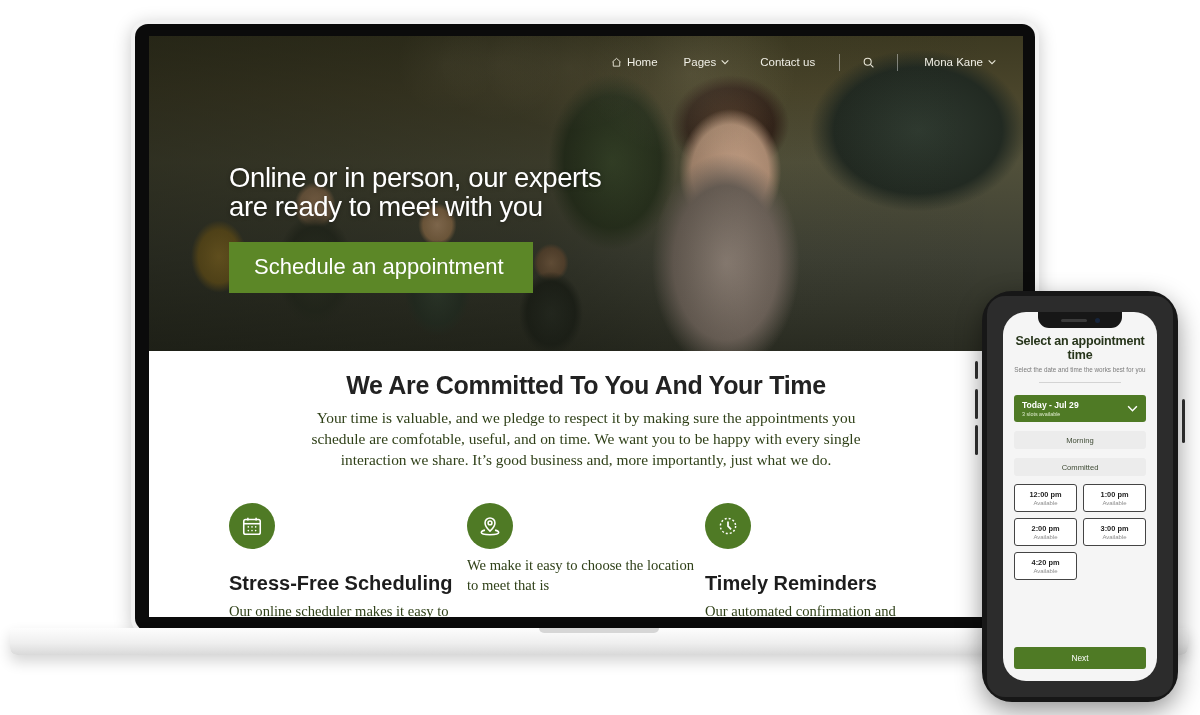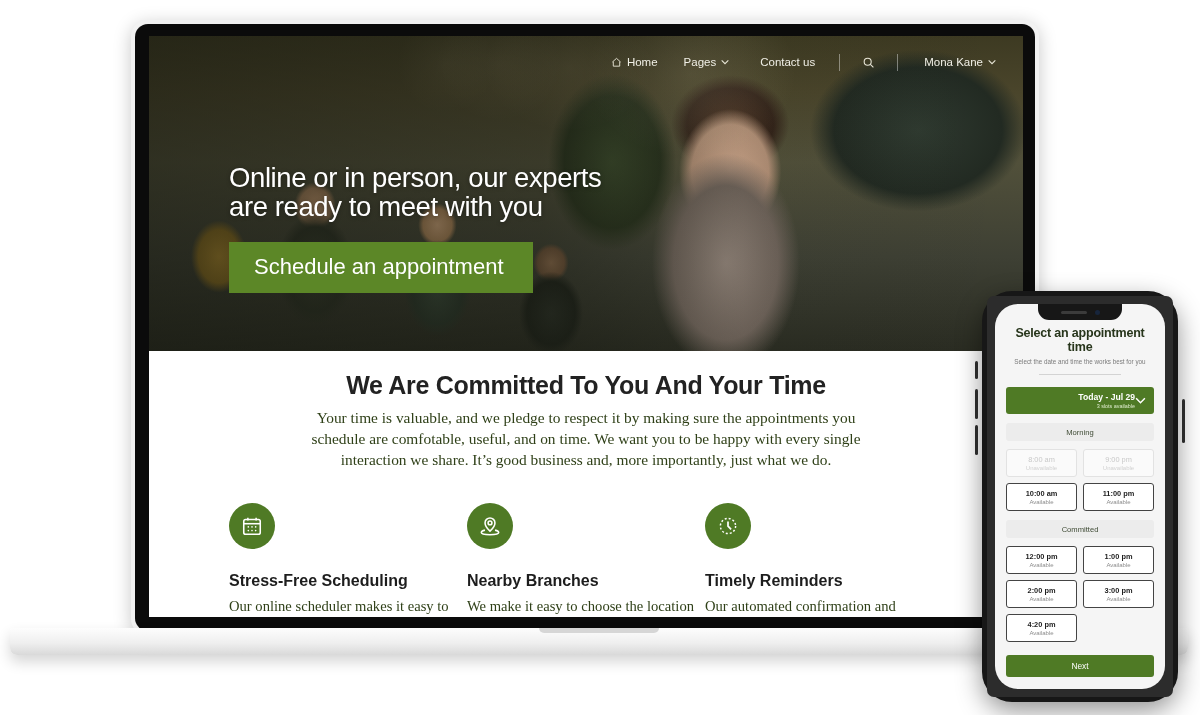--- a/index.html
+++ b/index.html
@@ -123,39 +123,39 @@
   }
   #features {
     display: flex; margin-top: 33px; padding: 0 80px; gap: 0;
   }
   .feature { width: 271px; }
   .feat-icon {
     width: 46px; height: 46px; border-radius: 50%;
     background: #4f7a25; display: flex; align-items: center; justify-content: center;
   }
   .feat-title {
-    margin-top: 23px; font-size: 16px; font-weight: 700; color: #1d1d1d;
+    margin-top: 23px; font-size: 20px; font-weight: 700; color: #1d1d1d;
   }
   .feat-text {
     margin-top: 7px; font-family: "Liberation Serif", serif;
     font-size: 14.6px; line-height: 1.32; color: #2f4018;
   }
 
   
   #phone {
     position: absolute; left: 982px; top: 291px;
     width: 196px; height: 411px;
     background: #171717;
     border-radius: 30px;
     padding: 5px;
     box-shadow: 0 9px 26px rgba(0,0,0,.42);
   }
   #phone-inner {
     width: 100%; height: 100%;
-    background: #2c2c2c; border-radius: 7px; padding: 8px;
+    background: #2c2c2c; border-radius: 18px; padding: 16px;
   }
   #phone-screen {
     position: relative; width: 100%; height: 100%;
     background: #f5f5f5; border-radius: 23px; overflow: hidden;
     display: flex; flex-direction: column;
   }
   #notch {
     position: absolute; left: 50%; transform: translateX(-50%); top: 0;
     width: 84px; height: 16px; background: #171717;
     border-radius: 0 0 11px 11px; z-index: 6;
@@ -181,21 +181,21 @@
     text-align: center; font-size: 6.3px; color: #7b7b7b; margin-top: 4px;
   }
   #phone-rule {
     width: 82px; height: 1px; background: #d3d3d3; margin: 9px auto 0;
   }
   #date-select {
     margin-top: 12px; background: #4f7a25; border-radius: 3px;
     height: 27px; display: flex; align-items: center; position: relative;
     cursor: pointer; padding: 0 8px;
   }
-  #date-select-txt { flex: 1; text-align: right; }
+  #date-select-txt { flex: 1; text-align: left; }
   #date-label { color: #fff; font-size: 8.6px; font-weight: 700; }
   #date-slots { color: #dfeccd; font-size: 5.4px; margin-top: 1px; }
   .section-head {
     margin-top: 9px; background: #ececec; border-radius: 3px;
     height: 18px; display: flex; align-items: center; justify-content: center;
     font-size: 7.6px; color: #3e4a34;
   }
   .slot-grid { display: flex; flex-wrap: wrap; gap: 6px; margin-top: 8px; }
   .slot {
     width: calc(50% - 3px); height: 28px; border-radius: 3px;
@@ -300,21 +300,20 @@
             </div>
 
             <div class="feature">
               <div class="feat-icon">
                 <svg width="22" height="22" viewBox="0 0 24 24" fill="none" stroke="#fff" stroke-width="1.7">
                   <path d="M12 3.2a5.4 5.4 0 00-5.4 5.4c0 4 5.4 9 5.4 9s5.4-5 5.4-9A5.4 5.4 0 0012 3.2z"></path>
                   <circle cx="12" cy="8.6" r="2.1"></circle>
                   <path d="M6.5 16.5C4 17.1 2.5 18.1 2.5 19.2c0 1.6 4.3 2.3 9.5 2.3s9.5-.7 9.5-2.3c0-1.1-1.5-2.1-4-2.7"></path>
                 </svg>
               </div>
-              <div class="feat-title">Nearby Branches</div>
               <div class="feat-text">We make it easy to choose the location to meet that is</div>
             </div>
 
             <div class="feature">
               <div class="feat-icon">
                 <svg width="22" height="22" viewBox="0 0 24 24" fill="none" stroke="#fff" stroke-width="1.6">
                   <circle cx="12" cy="12" r="8.3" stroke-dasharray="2.2 2.2"></circle>
                   <path d="M12 7.2v5l3.4 3.4" stroke-width="1.9"></path>
                 </svg>
               </div>
@@ -356,38 +355,20 @@
             <div id="date-select-txt">
               <div id="date-label">Today - Jul 29</div>
               <div id="date-slots">3 slots available</div>
             </div>
             <svg width="11" height="7" viewBox="0 0 12 8" fill="none" stroke="#ffffff" stroke-width="1.7">
                 <path d="M1 1.5L6 6.5L11 1.5"></path>
               </svg>
           </div>
 
           <div class="section-head">Morning</div>
-          <div class="slot-grid">
-            <div class="slot unavail">
-              <div class="t">8:00 am</div>
-              <div class="s">Unavailable</div>
-            </div>
-            <div class="slot unavail">
-              <div class="t">9:00 pm</div>
-              <div class="s">Unavailable</div>
-            </div>
-            <div class="slot">
-              <div class="t">10:00 am</div>
-              <div class="s">Available</div>
-            </div>
-            <div class="slot">
-              <div class="t">11:00 pm</div>
-              <div class="s">Available</div>
-            </div>
-          </div>
 
           <div class="section-head">Committed</div>
           <div class="slot-grid">
             <div class="slot">
               <div class="t">12:00 pm</div>
               <div class="s">Available</div>
             </div>
             <div class="slot">
               <div class="t">1:00 pm</div>
               <div class="s">Available</div>

